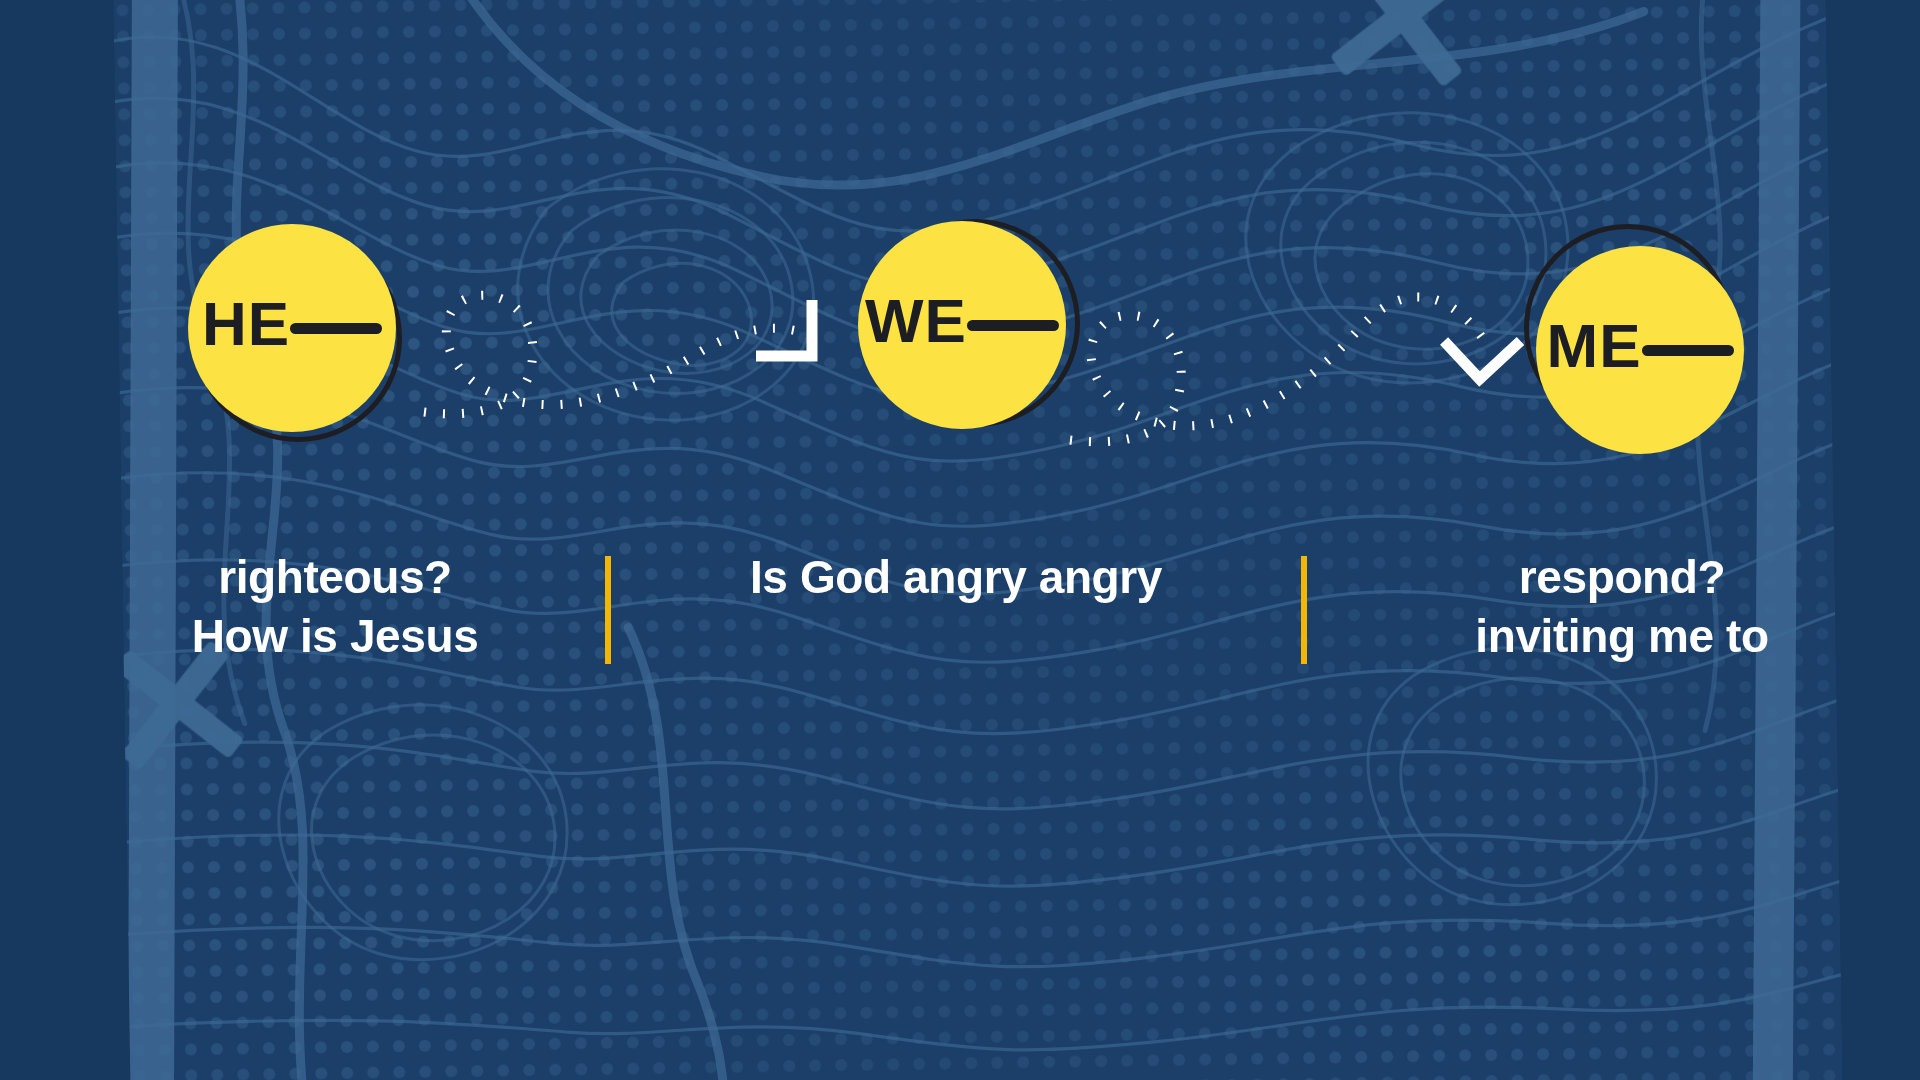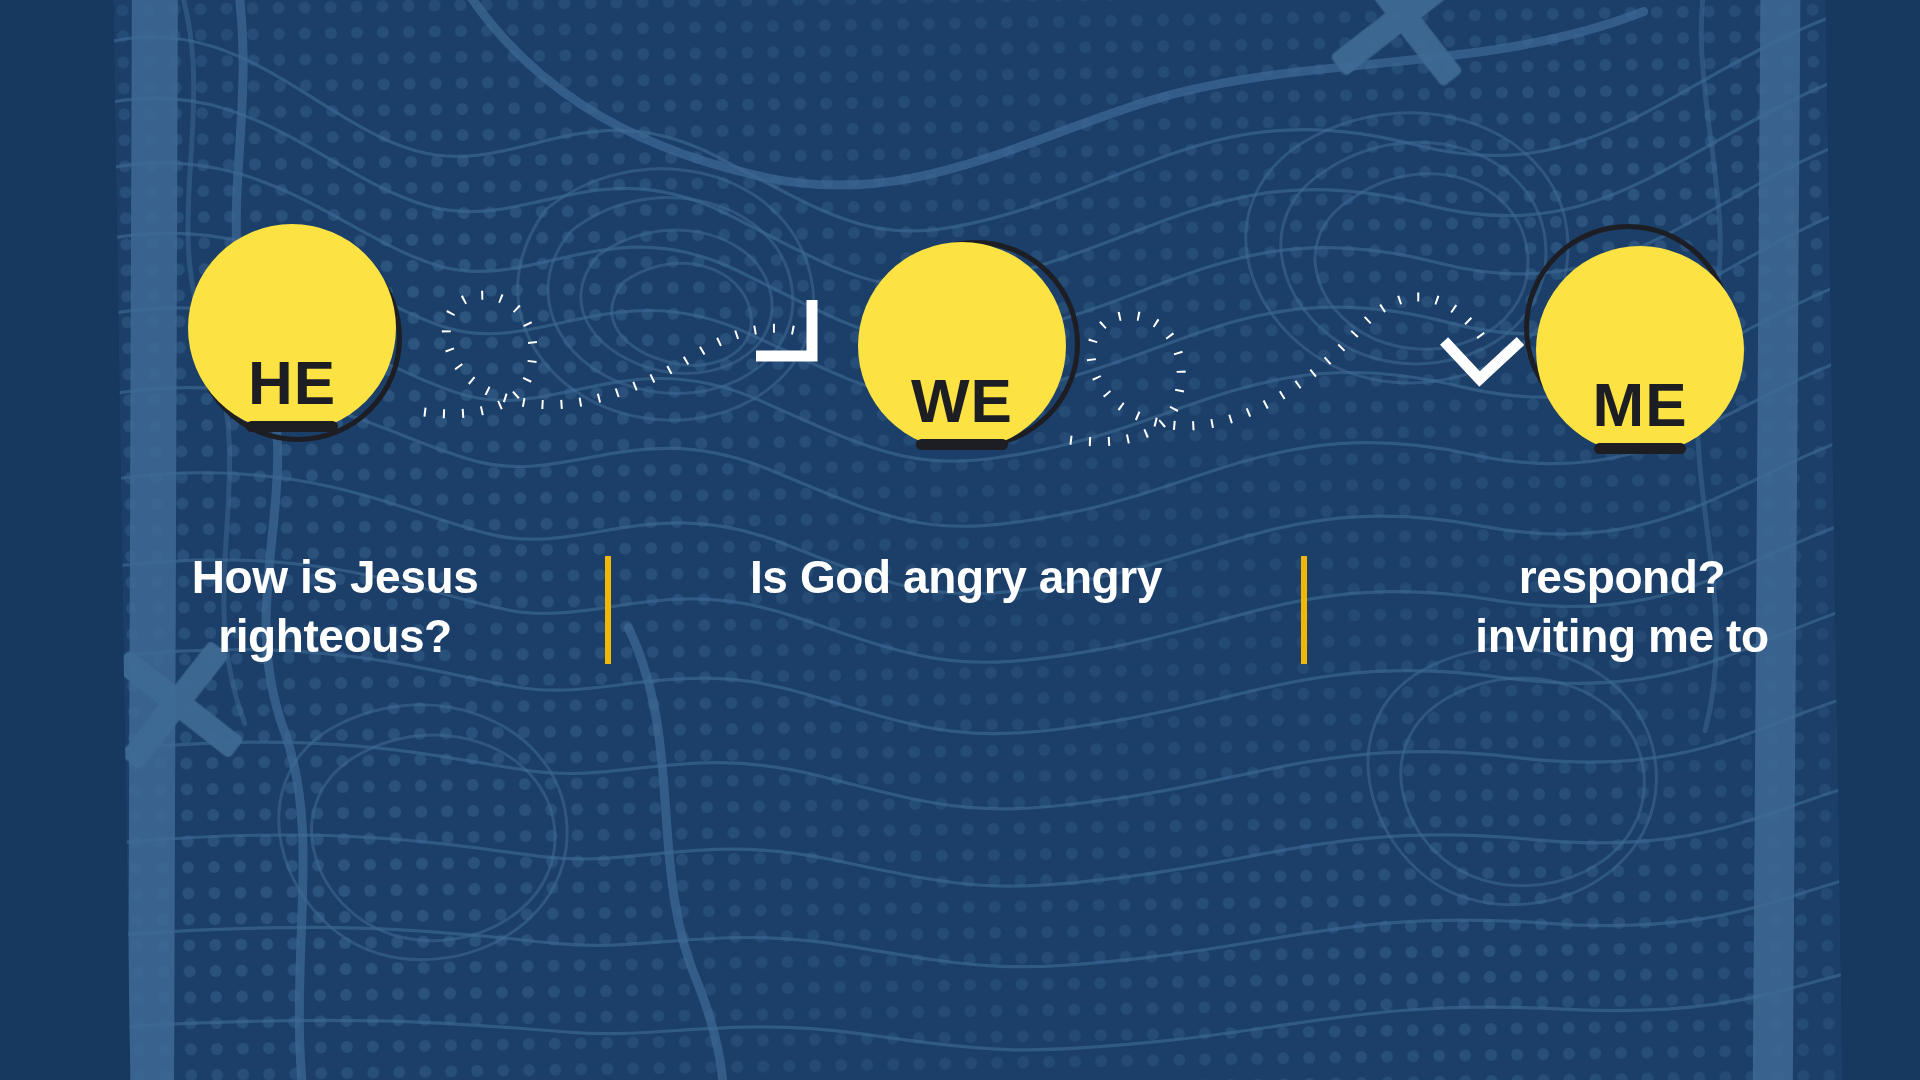--- a/index.html
+++ b/index.html
@@ -70,23 +70,22 @@
     width: 208px; height: 208px;
     border-radius: 50%;
     border: 5px solid #1D1D24;
   }
   .node .disc {
     position: absolute;
     width: 208px; height: 208px;
     border-radius: 50%;
     background: #FCE242;
     display: flex;
-    flex-direction: column;
     align-items: center;
-    justify-content: flex-end;
+    justify-content: center;
   }
   .node .lbl {
     font-family: "Liberation Sans", sans-serif;
     font-weight: bold;
     font-size: 62px;
     letter-spacing: 1px;
     color: #1D1D24;
     line-height: .95;
     margin-bottom: 8px;
   }
@@ -95,21 +94,21 @@
     height: 11px;
     border-radius: 6px;
     background: #1D1D24;
   }
 
   
   .node-he { left: 188px; top: 224px; }
   .node-he .ring { left: 6px;  top: 10px; }
   .node-he .disc { left: 0px;  top: 0px; }
 
-  .node-we { left: 858px; top: 236px; }
+  .node-we { left: 858px; top: 215px; }
   .node-we .ring { left: 14px; top: 4px; }
   .node-we .disc { left: 0px;  top: 6px; }
 
   .node-me { left: 1530px; top: 228px; }
   .node-me .ring { left: -6px; top: -4px; }
   .node-me .disc { left: 6px;  top: 18px; }
 
   
   .arrows {
     position: absolute;
@@ -311,22 +310,22 @@
         <div class="lbl">ME</div>
         <div class="underbar"></div>
       </div>
     </div>
 
   </div>
 
   <div class="captions">
 
     <div class="cap-col cap-1">
+      <div>righteous?</div>
       <div>How is Jesus</div>
-      <div>righteous?</div>
     </div>
 
     <div class="gap-a"></div>
     <div class="divider"></div>
     <div class="gap-a"></div>
 
     <div class="cap-col cap-2">
       <div>Is God angry angry</div>
     </div>
 

